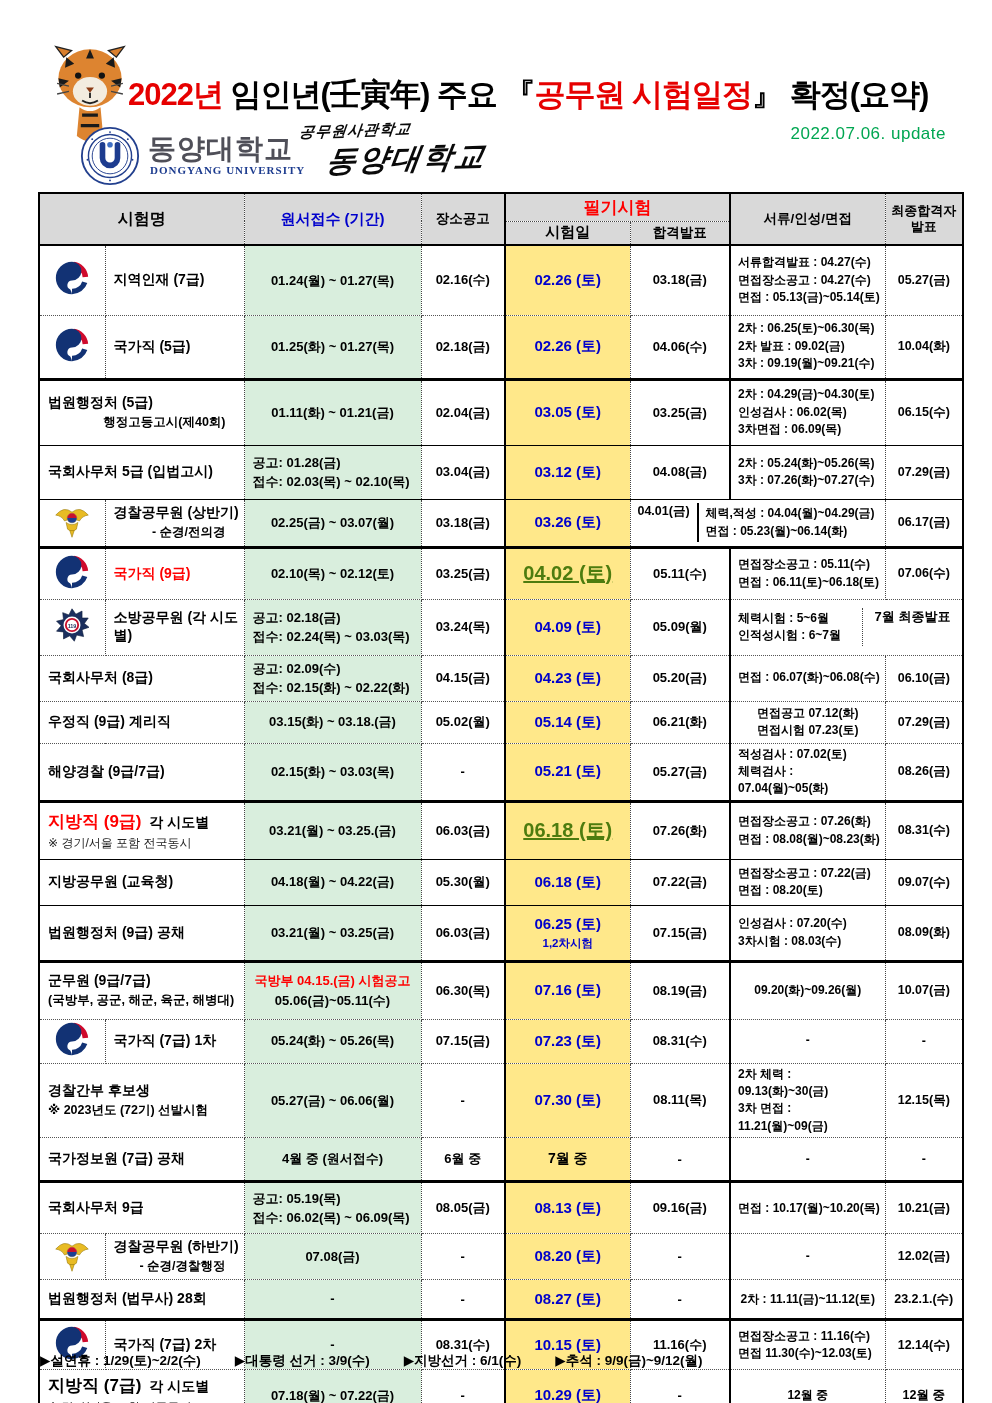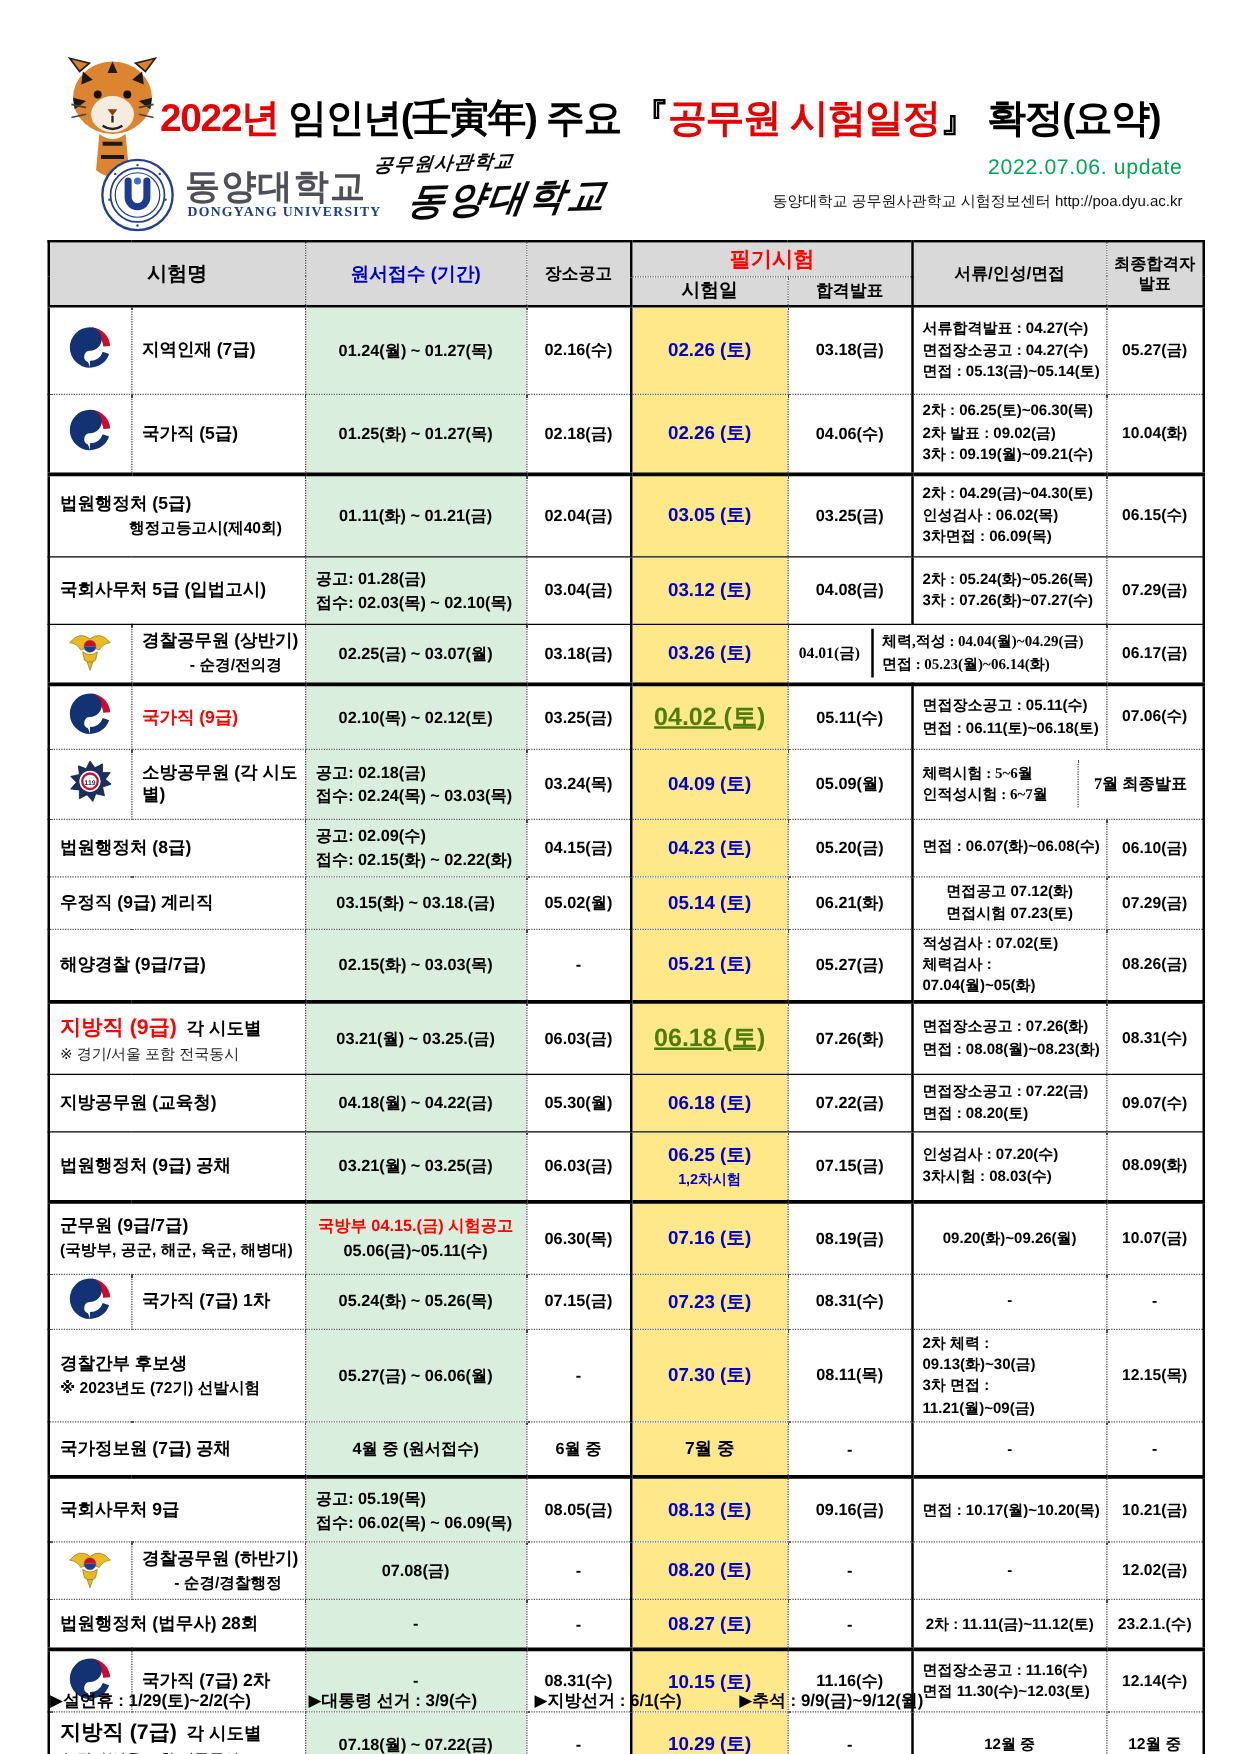--- a/index.html
+++ b/index.html
@@ -52,31 +52,31 @@
   td.c-exam { background:#ffe88a; border-left:2px solid #000; text-align:center; font-weight:bold; }
   td.c-exam .d-blue { color:#0000cc; font-size:15px; }
   td.c-exam .d-red { color:#4d7c0f; font-size:20px;text-decoration:underline; }
   td.c-exam .d-black { color:#000; font-size:14px; }
   td.c-exam .exam-note { color:#0000cc; font-size:11.5px; font-weight:bold; margin-top:2px; }
   td.c-pass { font-size:13px; font-weight:bold; text-align:center; }
   td.c-docs { border-left:2px solid #000; font-size:12px; font-weight:bold; padding:2px 2px 2px 7px; line-height:1.45; }
   td.c-docs.center { text-align:center; padding-left:2px; }
   td.c-final { font-size:12.5px; font-weight:bold; text-align:center; border-right:none; }
   td.c-merge { border-left:0; padding:0; }
-  .m-wrap { display:flex; align-items:center; height:100%;font-family:Liberation Serif, serif; }
+  .m-wrap { display:flex; align-items:flex-start; height:100%; }
   .m-pass { width:66px; flex:none; text-align:center; font-size:12.5px; font-weight:bold; }
   .m-docs { flex:1; border-left:2px solid #000; font-size:12px; font-weight:bold; padding:2px 2px 2px 7px; line-height:1.45; align-self:stretch; display:flex; flex-direction:column; justify-content:center; }
   .m-docs2 { width:132px; flex:none; border-right:1px dotted #444; font-size:12px; font-weight:bold; padding:2px 2px 2px 7px; line-height:1.45; align-self:stretch; display:flex; flex-direction:column; justify-content:center; }
   .m-final { flex:1; text-align:center; font-size:13px; font-weight:bold; }
   tr.sep-dotted > td { border-bottom:1px dotted #555; }
   tr.sep-thin   > td { border-bottom:1.5px solid #000; }
   tr.sep-thick  > td { border-bottom:3px solid #000; }
   tr.sep-none   > td { border-bottom:none; }
   
-  .footer { position:absolute; left:40px; top:1336px; display:flex; gap:46px; font-size:13.5px; font-weight:bold; white-space:nowrap; }
+  .footer { position:absolute; left:40px; top:1336px; display:flex; gap:34px; font-size:13.5px; font-weight:bold; white-space:nowrap; }
 </style>
 </head>
 <body>
 
 <div class="page">
 
   <div class="tiger">
     <svg viewBox="0 0 60 76" width="80" height="100">
       <path d="M10 10 L4 2 L16 5 Z" fill="#d97f2e" stroke="#222" stroke-width="1"></path>
       <path d="M50 10 L56 2 L44 5 Z" fill="#d97f2e" stroke="#222" stroke-width="1"></path>
@@ -116,21 +116,20 @@
       </svg>
     </div>
     <div class="univ-kr">동양대학교</div>
     <div class="univ-en">DONGYANG UNIVERSITY</div>
     <div class="callig">
       <div class="c1">공무원사관학교</div>
       <div class="c2">동양대학교</div>
     </div>
     <div class="hdr-right">
       <div class="update">2022.07.06.  update</div>
-      <div class="source">동양대학교 공무원사관학교 시험정보센터 http://poa.dyu.ac.kr</div>
     </div>
   </div>
 
   <table class="sched">
     <colgroup>
       <col style="width:66px">
         <col style="width:139px">
         <col style="width:177px">
         <col style="width:84px">
       <col style="width:125px">
@@ -324,21 +323,21 @@
               <div class="m-docs2">
                 <div>체력시험 : 5~6월</div>
                 <div>인적성시험 : 6~7월</div>
               </div>
               <div class="m-final">7월 최종발표</div>
             </div>
           </td>
         </tr>
         <tr class="sep-dotted" style="height: 46px;">
           <td class="c-name" colspan="2">
-            <div><span>법원행정처 (8급)</span></div>
+            <div><span>국회사무처 (8급)</span></div>
           </td>
           <td class="c-apply left">
             <div>공고: 02.09(수)</div>
             <div>접수: 02.15(화) ~ 02.22(화)</div>
           </td>
           <td class="c-place">04.15(금)</td>
           <td class="c-exam">
             <div class="d-blue">04.23 (토)</div>
           </td>
           <td class="c-pass">05.20(금)</td>

